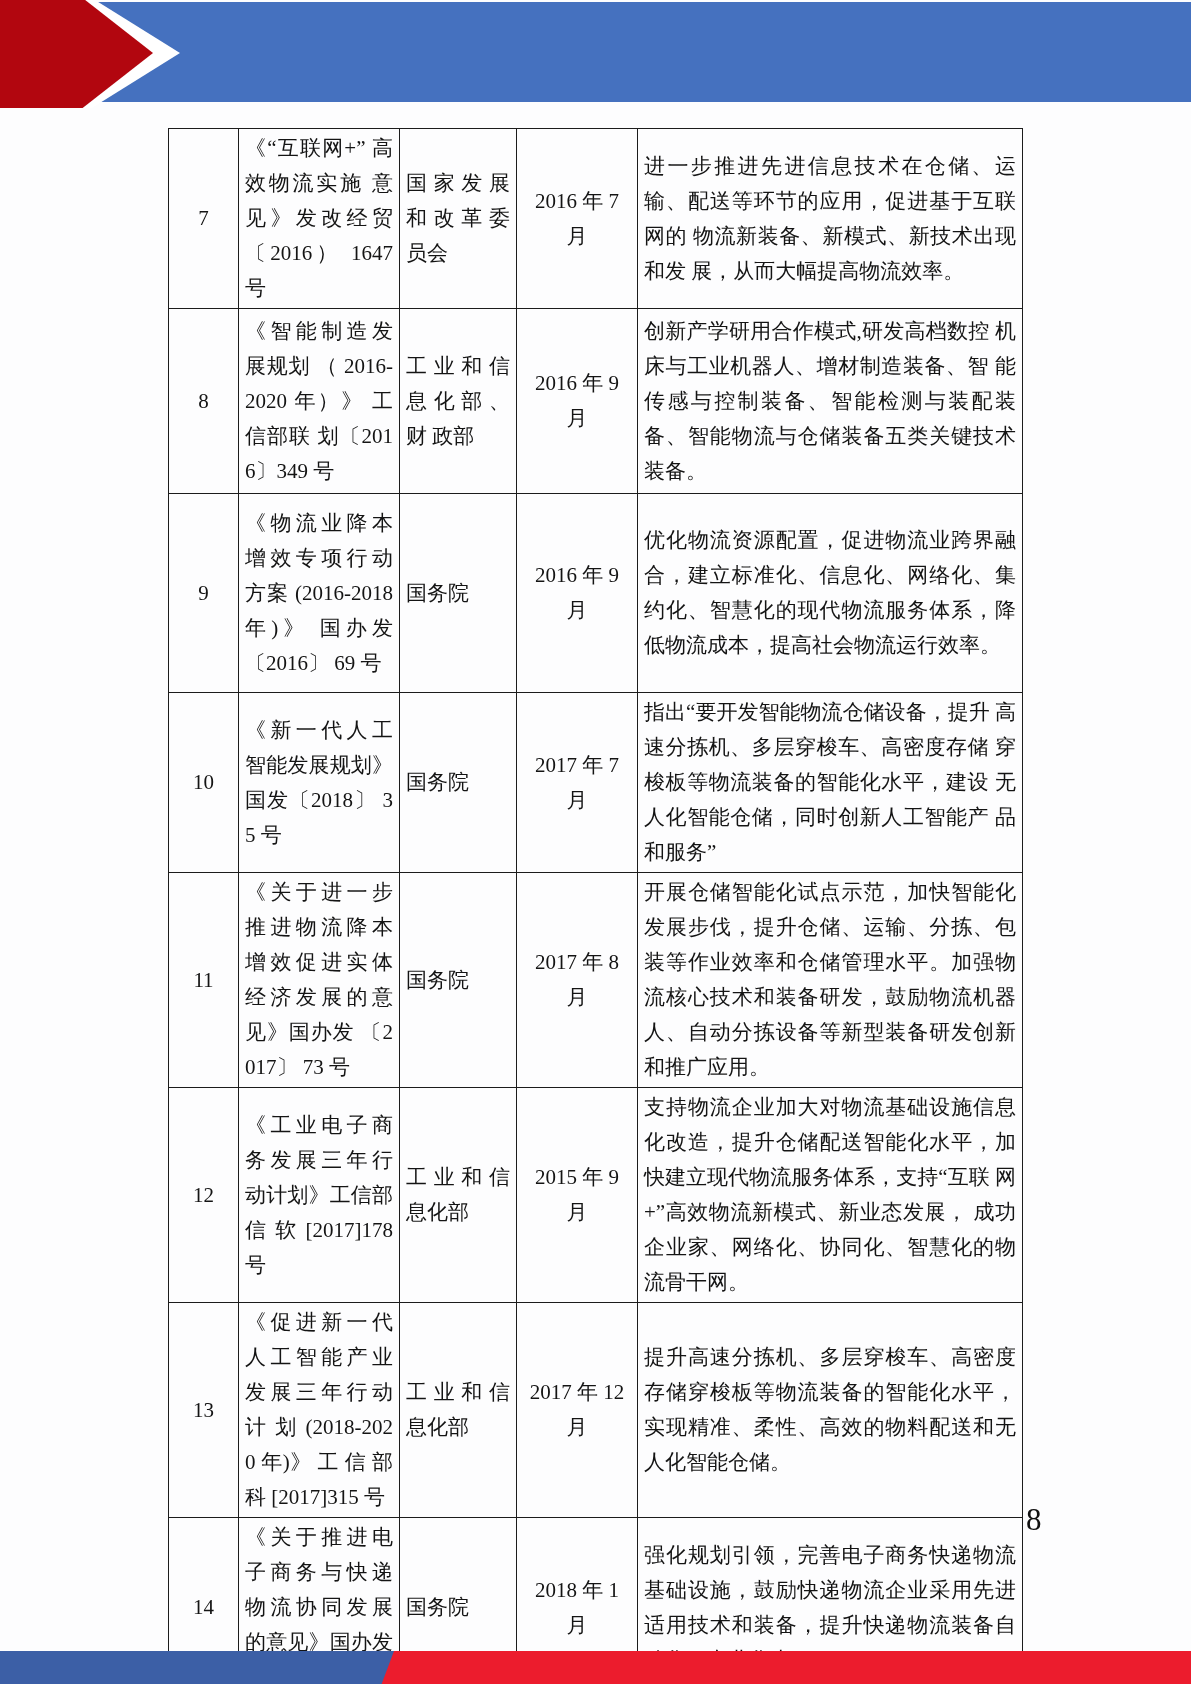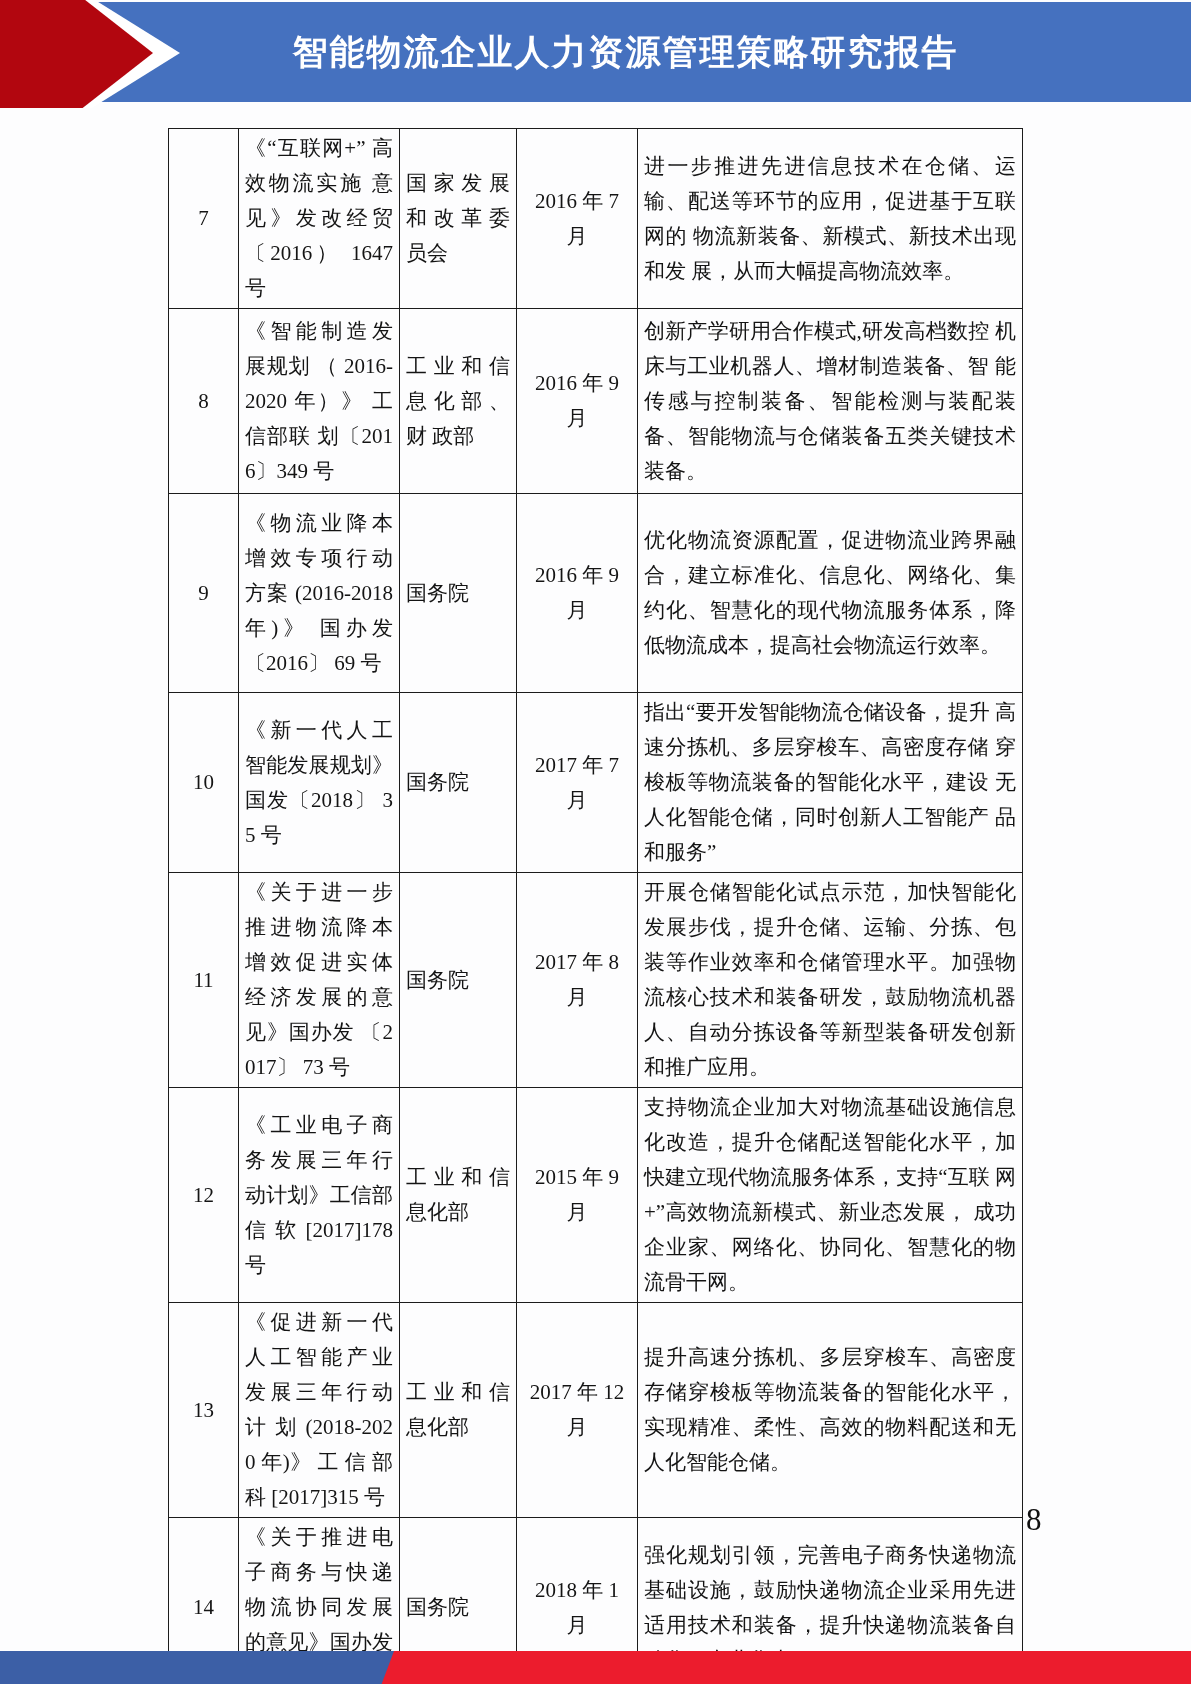--- a/index.html
+++ b/index.html
@@ -53,21 +53,20 @@
              letter-spacing:0.5px;white-space:nowrap;margin-left:48px;}
 </style>
 </head>
 <body>
 
 <div class="page">
 
   <div class="hdr">
     <div class="chev-w"></div>
     <div class="chev-r"></div>
-    <div class="hdr-title">智能物流企业人力资源管理策略研究报告</div>
   </div>
 
   <table class="policy">
     <colgroup>
       <col class="w-num">
         <col class="w-policy">
         <col class="w-agency">
         <col class="w-date">
         <col class="w-content">
     </colgroup>

